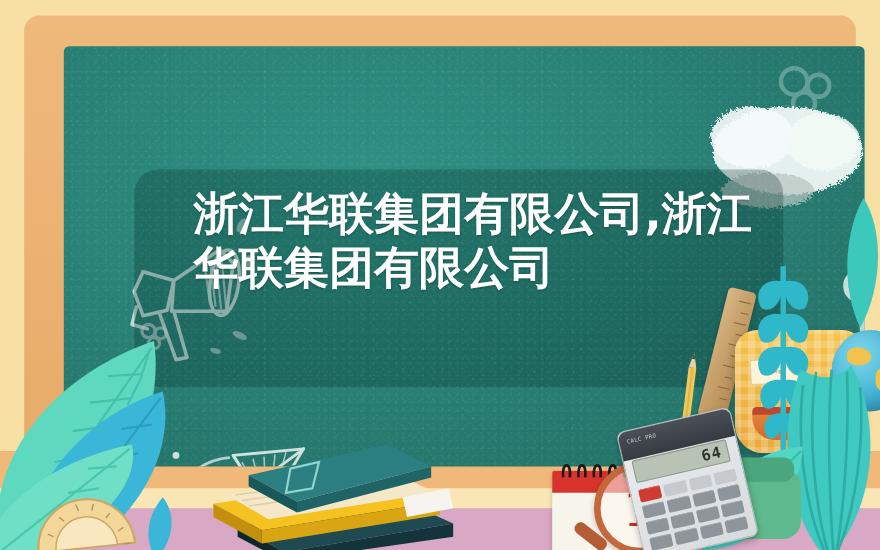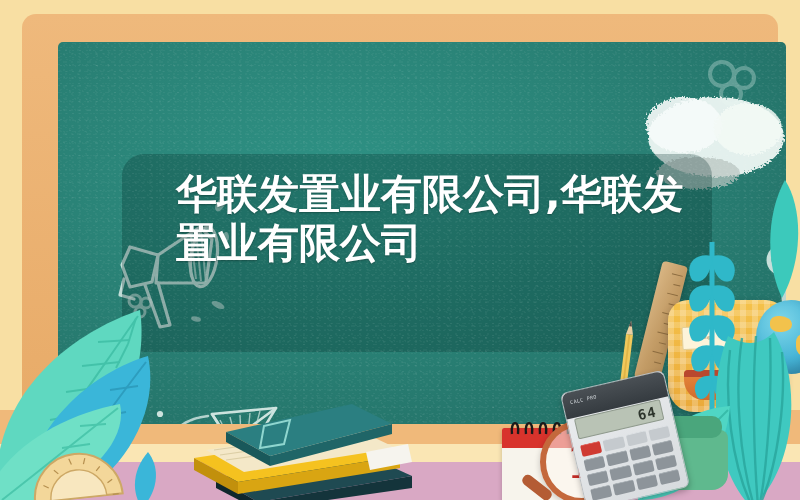--- a/index.html
+++ b/index.html
@@ -312,21 +312,21 @@
             <line x1="110" y1="9" x2="100" y2="46"></line>
           </g>
         </svg>
       </div>
 
       <div style="position:absolute;left:64px;top:112px;width:590px;height:198px;background:rgba(0,40,36,0.27);border-radius:22px;"></div>
 
     </div>
   </div>
 
-  <div class="title-text">华联发置业有限公司,华联发置业有限公司</div>
+  <div class="title-text">浙江华联集团有限公司,浙江华联集团有限公司</div>
 
   <div class="obj leafL1">
     <svg viewBox="0 0 190 200" width="190" height="200">
       <path d="M150 10 C90 30, 20 80, 8 160 C5 188, 40 196, 70 180 C120 152, 160 80, 150 10 Z" fill="#5fd8c0"></path>
       <g stroke="#3fbfa6" stroke-width="2" fill="none" opacity="0.85">
         <path d="M148 16 C110 70, 70 130, 34 176"></path>
         <path d="M140 40 L108 42"></path>
           <path d="M130 62 L92 66"></path>
         <path d="M118 86 L76 92"></path>
           <path d="M102 112 L60 120"></path>

